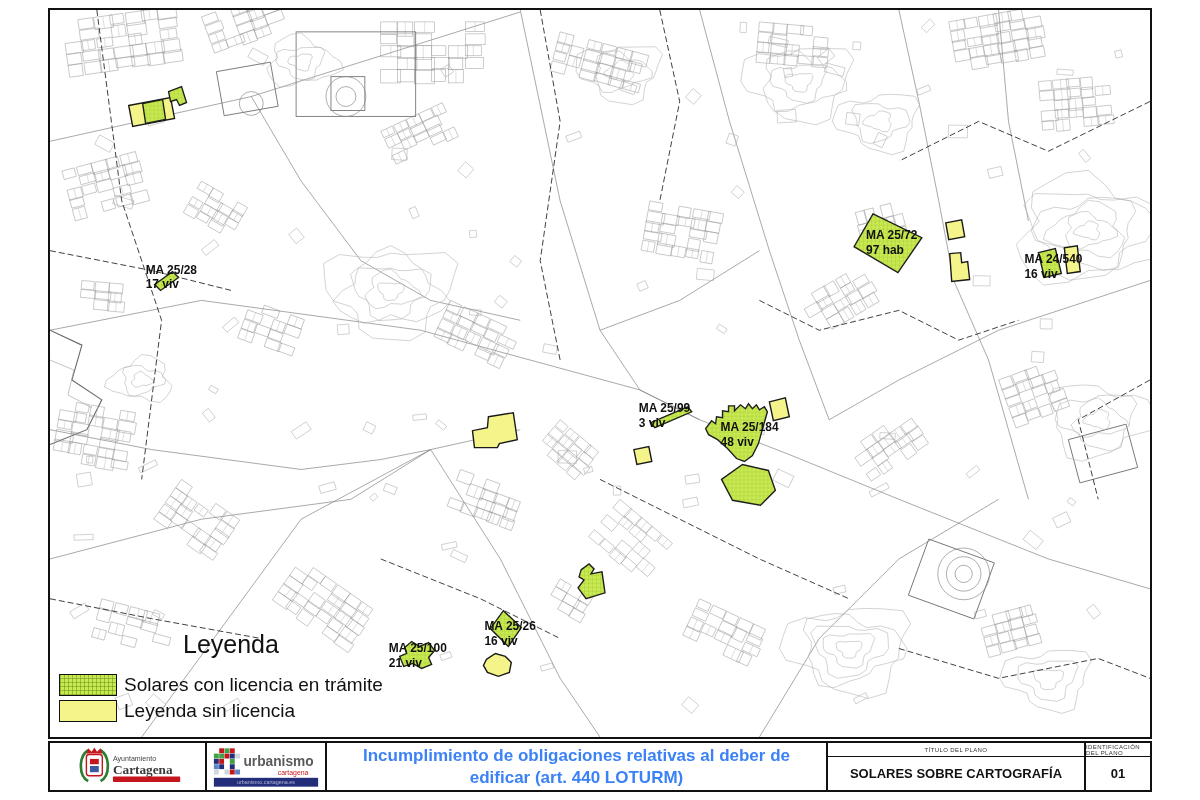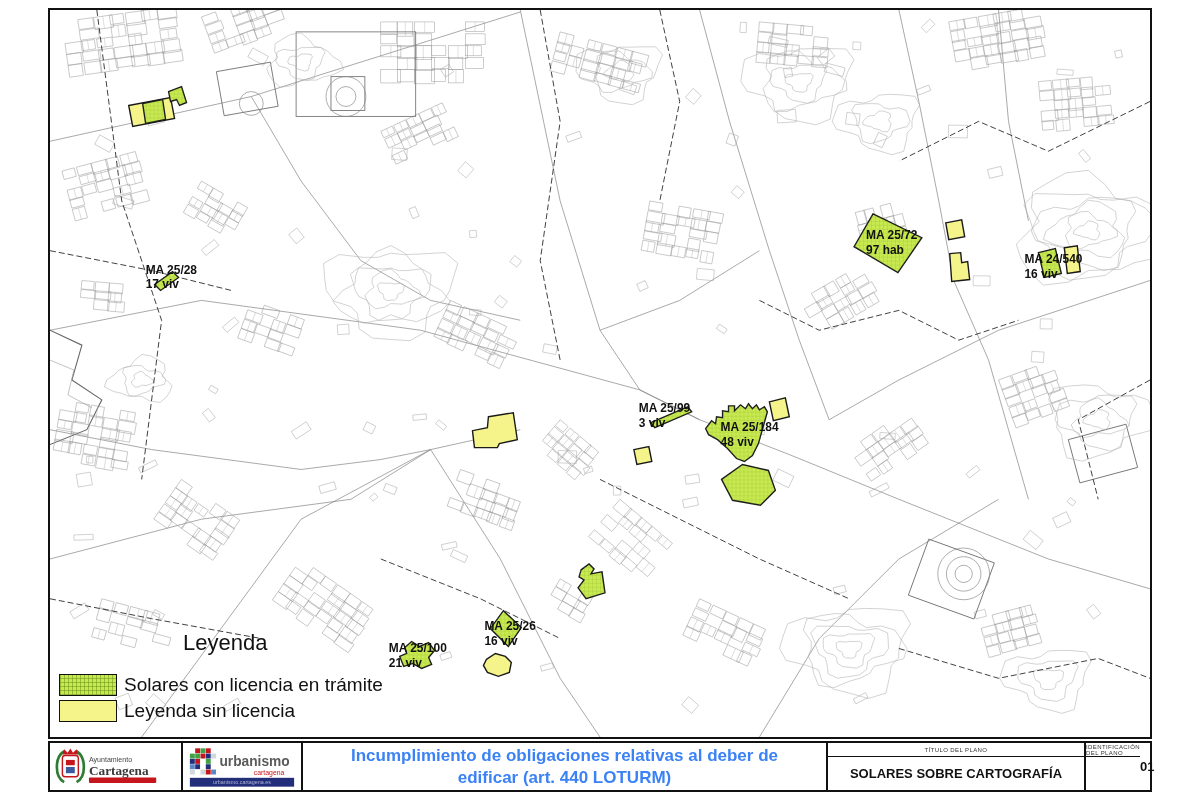--- a/index.html
+++ b/index.html
@@ -6,40 +6,40 @@
   .page{position:relative;width:1200px;height:800px;background:#ffffff;
         font-family:"Liberation Sans",sans-serif;overflow:hidden;}
 
   
   .map-frame{position:absolute;left:48px;top:8px;width:1104px;height:731px;
              border:2px solid #111;background:#fff;box-sizing:border-box;overflow:hidden;}
   .map-frame svg{position:absolute;left:0;top:0;width:100%;height:100%;}
 
   
   .legend{position:absolute;left:0;top:0;width:100%;height:100%;pointer-events:none;}
-  .legend-title{position:absolute;left:133px;top:620px;font-size:22px;color:#111;}
+  .legend-title{position:absolute;left:133px;top:620px;font-size:25px;color:#111;}
   .legend-row{position:absolute;display:flex;align-items:center;}
   .legend-row.r0{left:9px;top:664px;}
   .legend-row.r1{left:9px;top:690px;}
   .swatch{width:58px;height:22px;border:1.5px solid #111;box-sizing:border-box;position:relative;}
   .swatch .hatch{position:absolute;inset:0;
      background-image:repeating-linear-gradient(0deg,rgba(110,150,30,.55) 0 1px,transparent 1px 4px),
                       repeating-linear-gradient(90deg,rgba(110,150,30,.55) 0 1px,transparent 1px 4px);}
   .legend-label{margin-left:7px;font-size:19px;color:#111;white-space:nowrap;}
 
   
   .footer{position:absolute;left:48px;top:741px;width:1104px;height:51px;
           border:2px solid #111;box-sizing:border-box;display:flex;background:#fff;}
   .cell{box-sizing:border-box;height:100%;}
   .cell + .cell{border-left:2px solid #111;}
-  .c-logo1{width:131px;display:flex;align-items:center;justify-content:center;}
+  .c-logo1{width:131px;display:flex;align-items:flex-start;justify-content:center;margin-left:24px;}
   .c-logo2{width:120px;display:flex;align-items:center;justify-content:center;}
   .c-title{flex:1;display:flex;flex-direction:column;align-items:center;justify-content:center;}
   .c-plan{width:258px;display:flex;flex-direction:column;}
-  .c-id{width:66px;display:flex;flex-direction:row;}
+  .c-id{width:66px;display:flex;flex-direction:column;}
   .main-title{font-weight:bold;font-size:17px;color:#3b82f6;line-height:1.25;text-align:center;}
   .tb-head{height:13px;border-bottom:1px solid #111;display:flex;align-items:center;
            justify-content:center;font-size:6px;letter-spacing:.4px;color:#333;}
   .tb-val{flex:1;display:flex;align-items:center;justify-content:center;
           font-weight:bold;font-size:13px;color:#111;}
   .serif{font-family:"Liberation Serif",serif;}
 </style>
 </head>
 <body>
 

